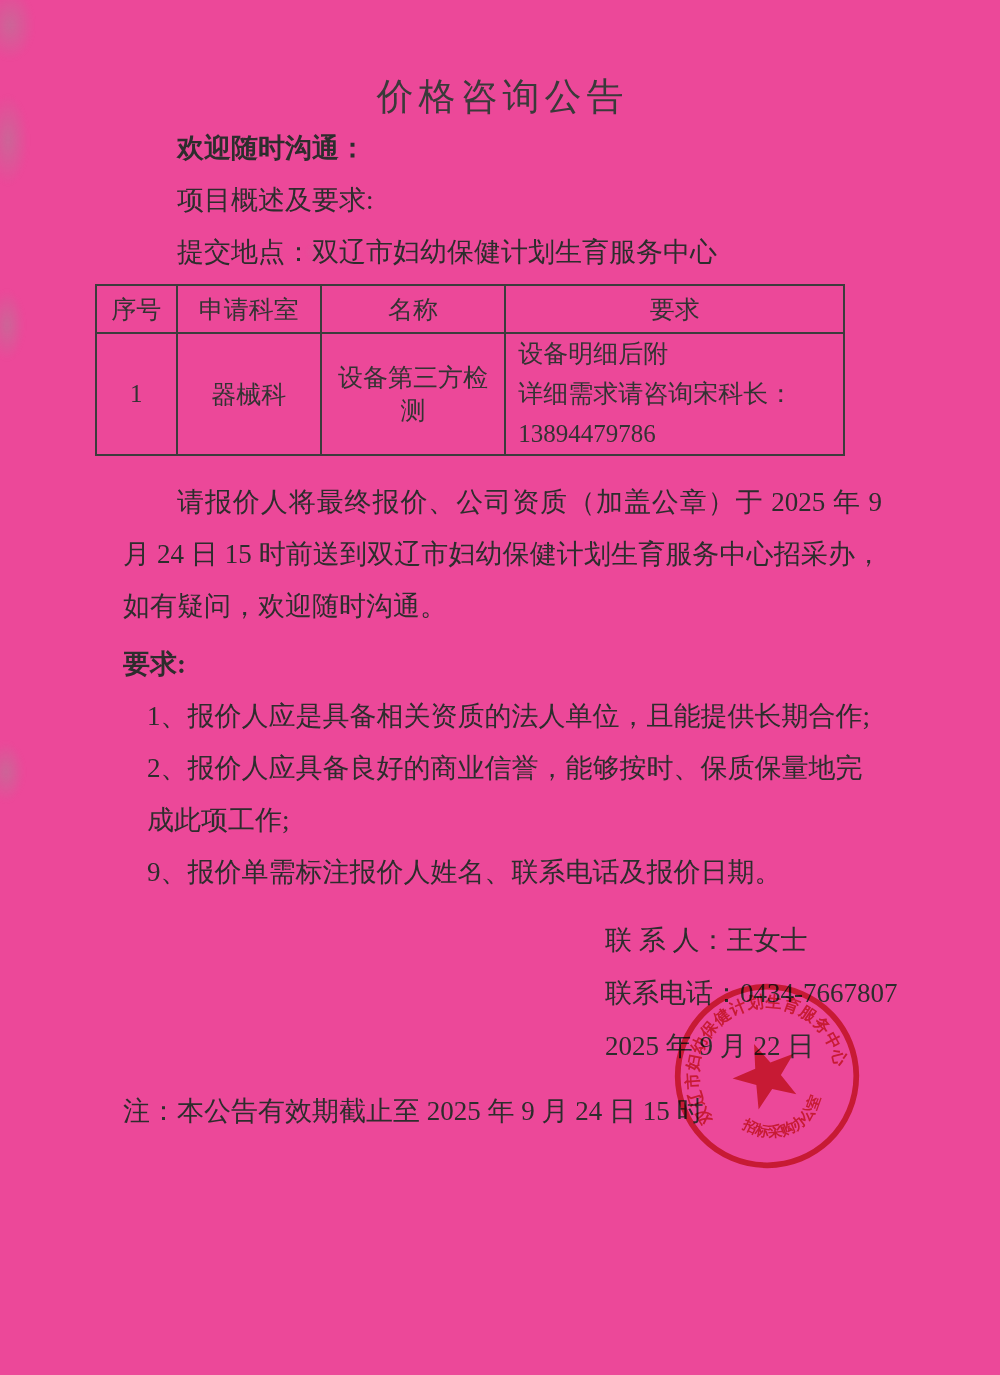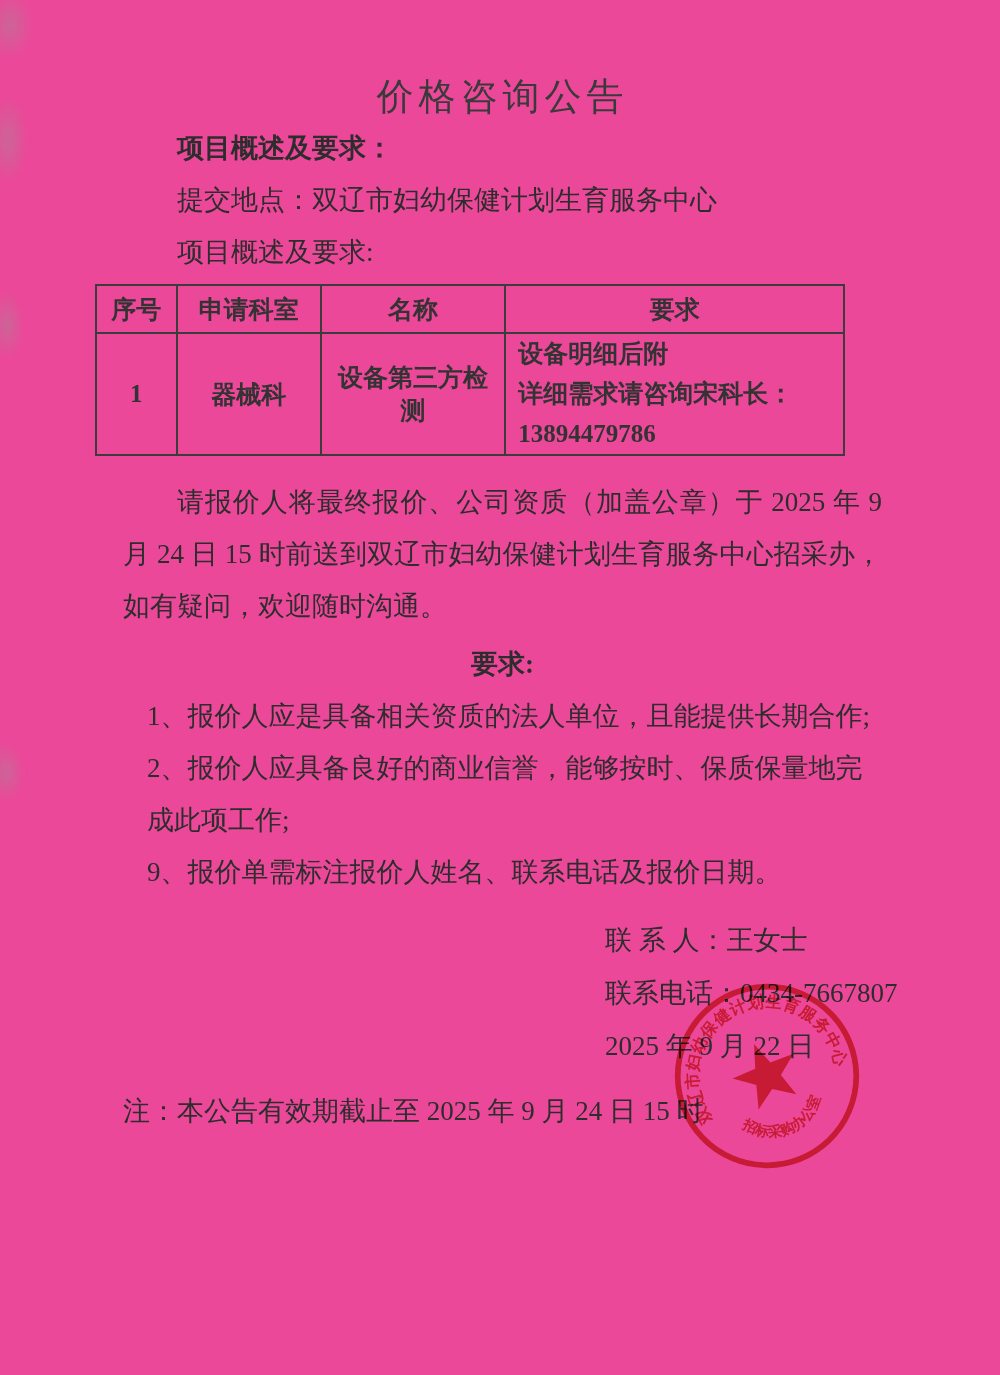--- a/index.html
+++ b/index.html
@@ -45,34 +45,34 @@
   .doc-table{
     border-collapse:collapse;
     table-layout:fixed;
     width:750px;
     margin:6px 0 0 -28px;
     font-size:25px;
     color:#333;
   }
   .doc-table th,.doc-table td{
     border:2px solid #3c3c3c;
-    font-weight:bold;
+    font-weight:normal;
     text-align:center;
     padding:0 8px;
   }
   .doc-table th{height:46px;}
   .doc-table td{height:112px;}
   .col-seq{width:80px;}
   .col-dept{width:143px;}
   .col-name{width:183px;}
   .col-req{width:336px;}
   .req-cell{text-align:left !important;padding-left:12px !important;line-height:40px;}
   .deadline{margin-top:20px;}
   .req-heading{
-    font-size:27px;line-height:52px;font-weight:bold;margin:6px 0 0 0;text-align:center;
+    font-size:27px;line-height:52px;font-weight:bold;margin:6px 0 0 0;
   }
   .req-item{
     font-size:27px;line-height:52px;margin:0 0 0 24px;
   }
   .contact{
     margin:16px 0 0 482px;
     font-size:27px;
     line-height:53px;
   }
   .contact div{white-space:nowrap;}
@@ -112,25 +112,25 @@
   <div class="smudge sm1"></div>
   <div class="smudge sm2"></div>
   <div class="smudge sm3"></div>
   <div class="smudge sm4"></div>
   <div class="smudge sm5"></div>
 
   <div class="content">
     <h1 class="doc-title">价格咨询公告</h1>
 
 
-    <p class="sub-heading">项目概述及要求：</p>
+    <p class="sub-heading">欢迎随时沟通：</p>
+
+    <p class="plain-line">项目概述及要求:</p>
 
     <p class="plain-line">提交地点：双辽市妇幼保健计划生育服务中心</p>
-
-    <p class="plain-line">项目概述及要求:</p>
 
     <table class="doc-table">
       <colgroup>
         <col class="col-seq">
           <col class="col-dept">
           <col class="col-name">
           <col class="col-req">
       </colgroup>
       <thead>
         <tr>

